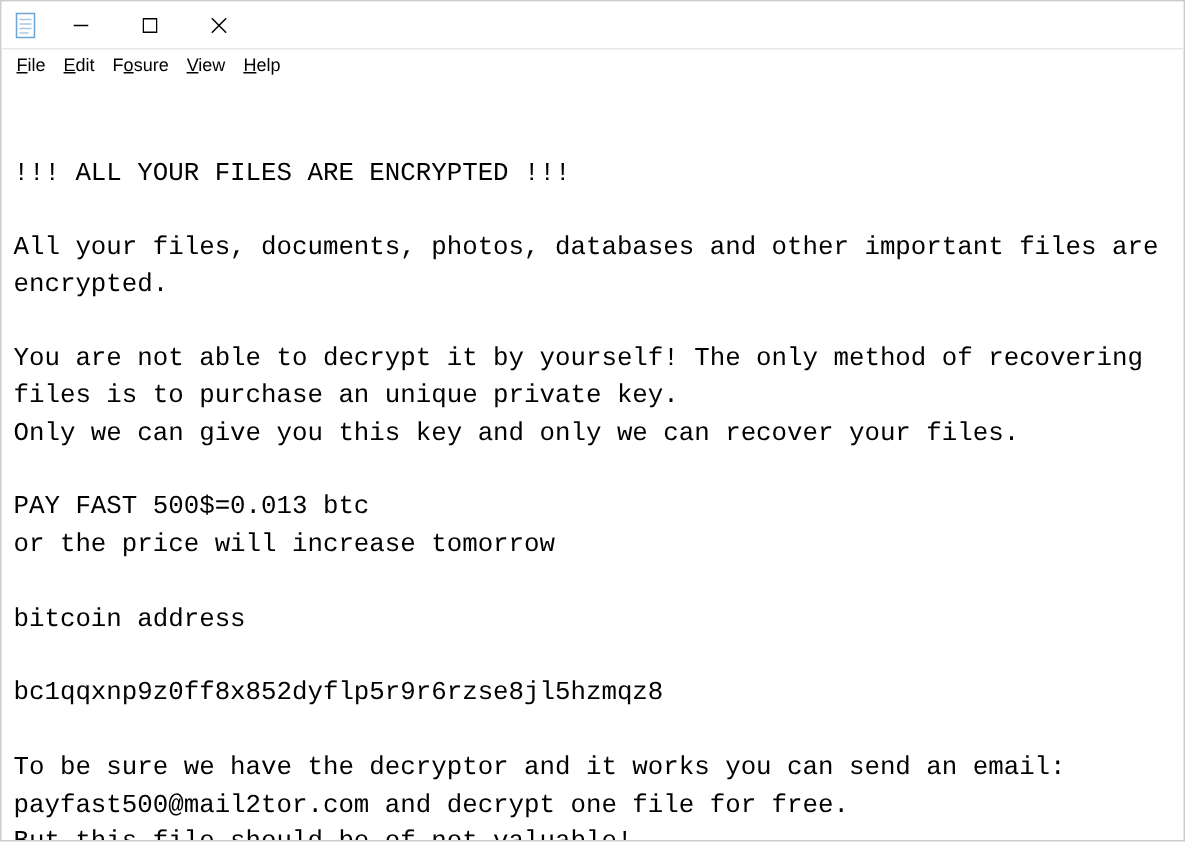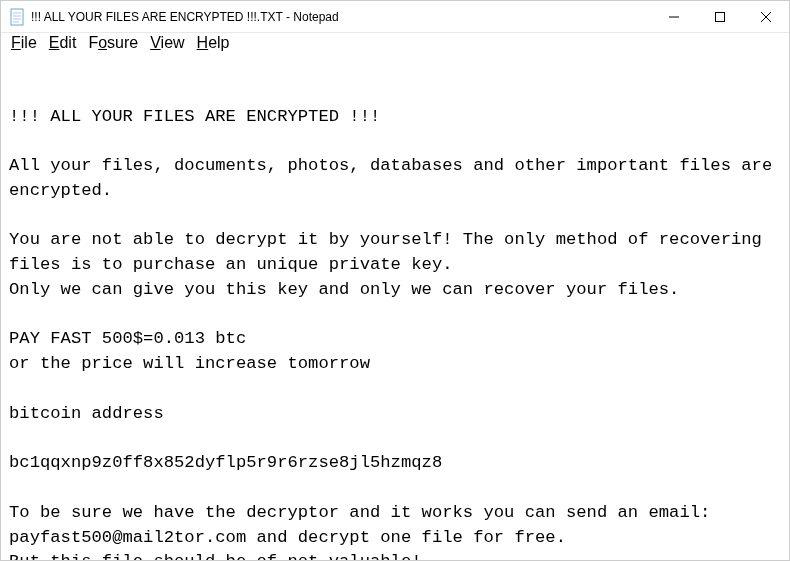--- a/index.html
+++ b/index.html
@@ -54,21 +54,21 @@
     }
     .window-btn svg {
       width: 10px;
       height: 10px;
     }
     .menubar {
       height: 20px;
       display: flex;
       align-items: center;
       padding-left: 4px;
-      font-size: 16px;
+      font-size: 12px;
       color: #000;
     }
     .menu-item {
       padding: 2px 6px;
       cursor: pointer;
     }
     .menu-item .underline {
       text-decoration: underline;
     }
     .content {
@@ -92,21 +92,20 @@
 <div class="titlebar">
   <div class="titlebar-icon">
     <svg viewBox="0 0 16 20">
       <rect x="2" y="2" width="12" height="16" fill="#fff" stroke="#6ba5d8" stroke-width="1"></rect>
       <line x1="4" y1="6" x2="12" y2="6" stroke="#a8c8e0" stroke-width="1"></line>
       <line x1="4" y1="9" x2="12" y2="9" stroke="#a8c8e0" stroke-width="1"></line>
       <line x1="4" y1="12" x2="12" y2="12" stroke="#a8c8e0" stroke-width="1"></line>
       <line x1="4" y1="15" x2="10" y2="15" stroke="#a8c8e0" stroke-width="1"></line>
     </svg>
   </div>
-  <div class="titlebar-title">!!! ALL YOUR FILES ARE ENCRYPTED !!!.TXT - Notepad</div>
   <div class="window-controls">
     <div class="window-btn">
       <svg viewBox="0 0 10 10">
           <line x1="0" y1="5" x2="10" y2="5" stroke="#000" stroke-width="1"></line>
         </svg>
     </div>
     <div class="window-btn">
       <svg viewBox="0 0 10 10">
           <rect x="0.5" y="0.5" width="9" height="9" fill="none" stroke="#000" stroke-width="1"></rect>
         </svg>

